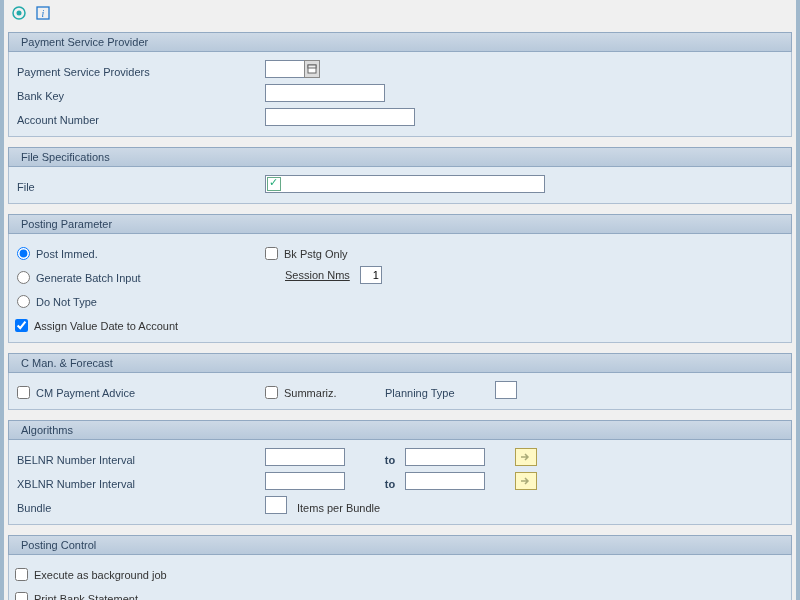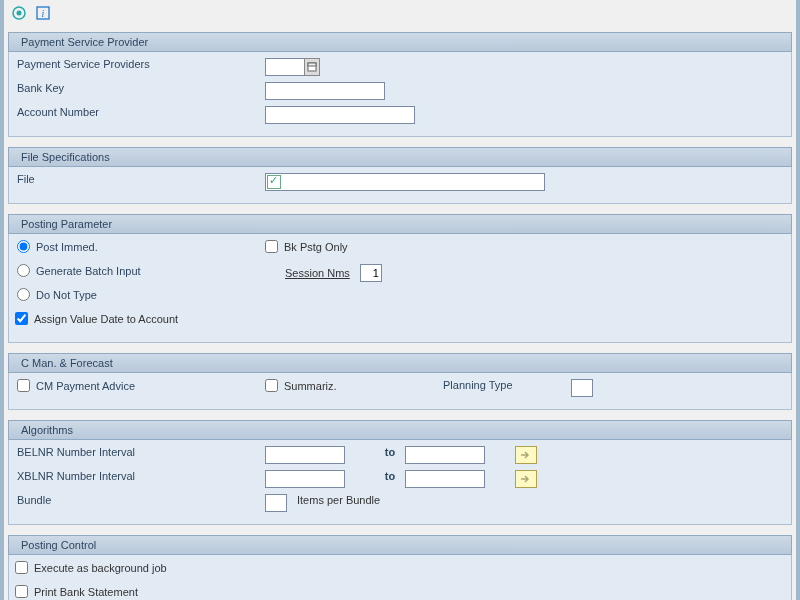--- a/index.html
+++ b/index.html
@@ -47,21 +47,21 @@
     color: #2f4660;
   }
   .group-body {
     background: #e2ebf3;
     border: 1px solid #aebfd2;
     border-top: none;
     padding: 6px 6px;
   }
   .row {
     display: flex;
-    align-items: flex-start;
+    align-items: flex-end;
     margin-bottom: 4px;
     min-height: 20px;
   }
   .label {
     width: 250px;
     padding-left: 2px;
     color: #2f4660;
   }
   .indent { padding-left: 40px; }
   .col2 { display: flex; align-items: center; gap: 10px; }
@@ -103,21 +103,21 @@
     width: 22px;
     height: 18px;
     background: #fff9c4;
     border: 1px solid #b0a050;
     display: inline-flex;
     align-items: center;
     justify-content: center;
     cursor: pointer;
   }
   .to-label { width: 30px; text-align: center; color: #2f4660; font-weight: bold; }
-  .plan-label { width: 128px; color: #2f4660; }
+  .plan-label { width: 110px; color: #2f4660; }
   .spacer30 { width: 30px; }
   .file-icon {
     display:inline-block;
     width:14px;height:14px;
     border:1px solid #6a8;
     position:relative;
   }
   .file-icon::after {
     content:"✓"; color:#2a7; position:absolute; top:-2px; left:1px; font-size:11px;
   }
@@ -220,21 +220,21 @@
   </div>
 
   <div class="group">
     <div class="group-header">C Man. &amp; Forecast</div>
     <div class="group-body">
       <div class="row">
         <div class="label ckbox-cell">
           <input type="checkbox" style="">
           <span>CM Payment Advice</span>
         </div>
-        <div class="ckbox-cell" style="width:178px;">
+        <div class="ckbox-cell" style="width:120px;">
           <input type="checkbox" style="">
           <span>Summariz.</span>
         </div>
         <div class="plan-label">Planning Type</div>
         <input type="text" class="f22" value="" style="">
       </div>
     </div>
   </div>
 
   <div class="group">

